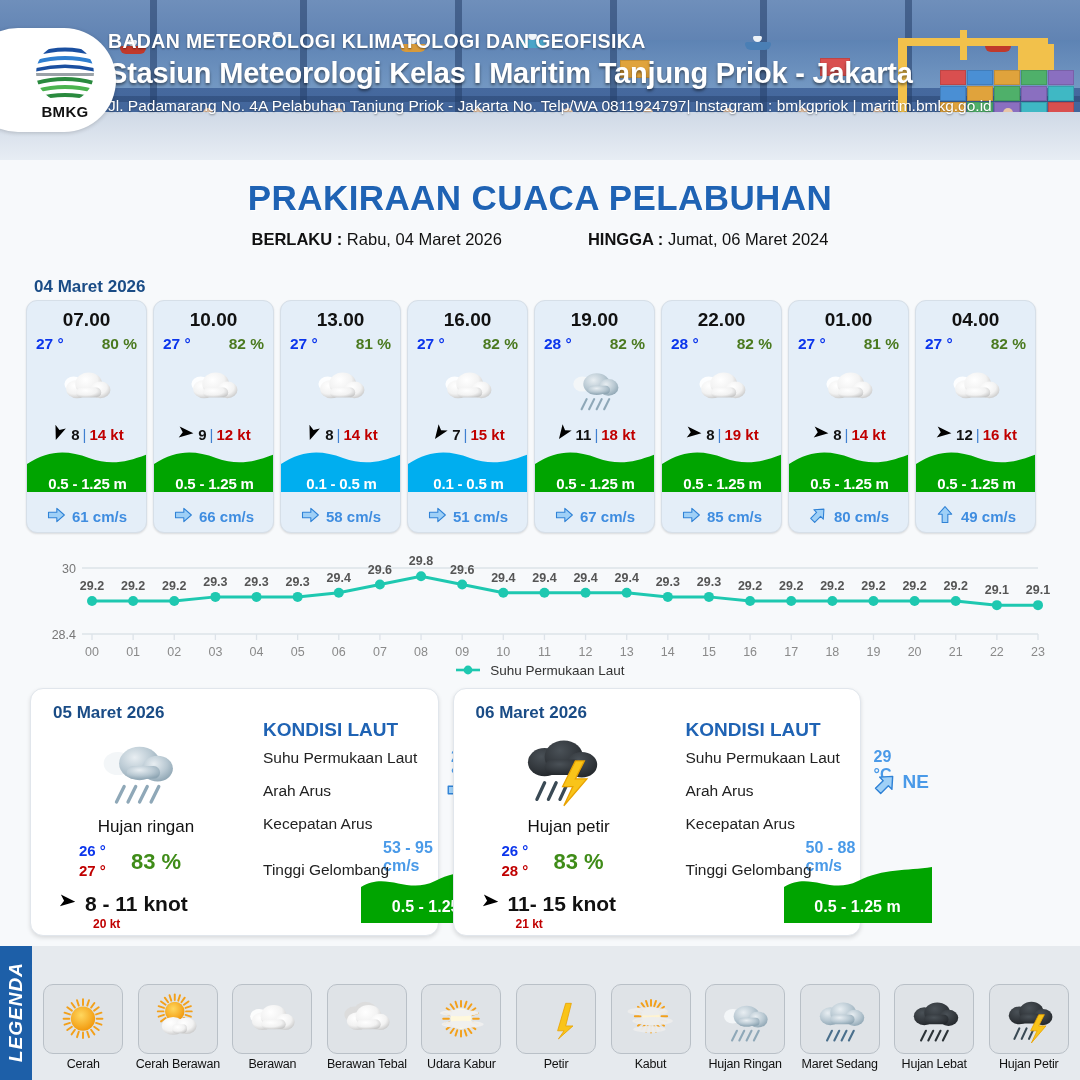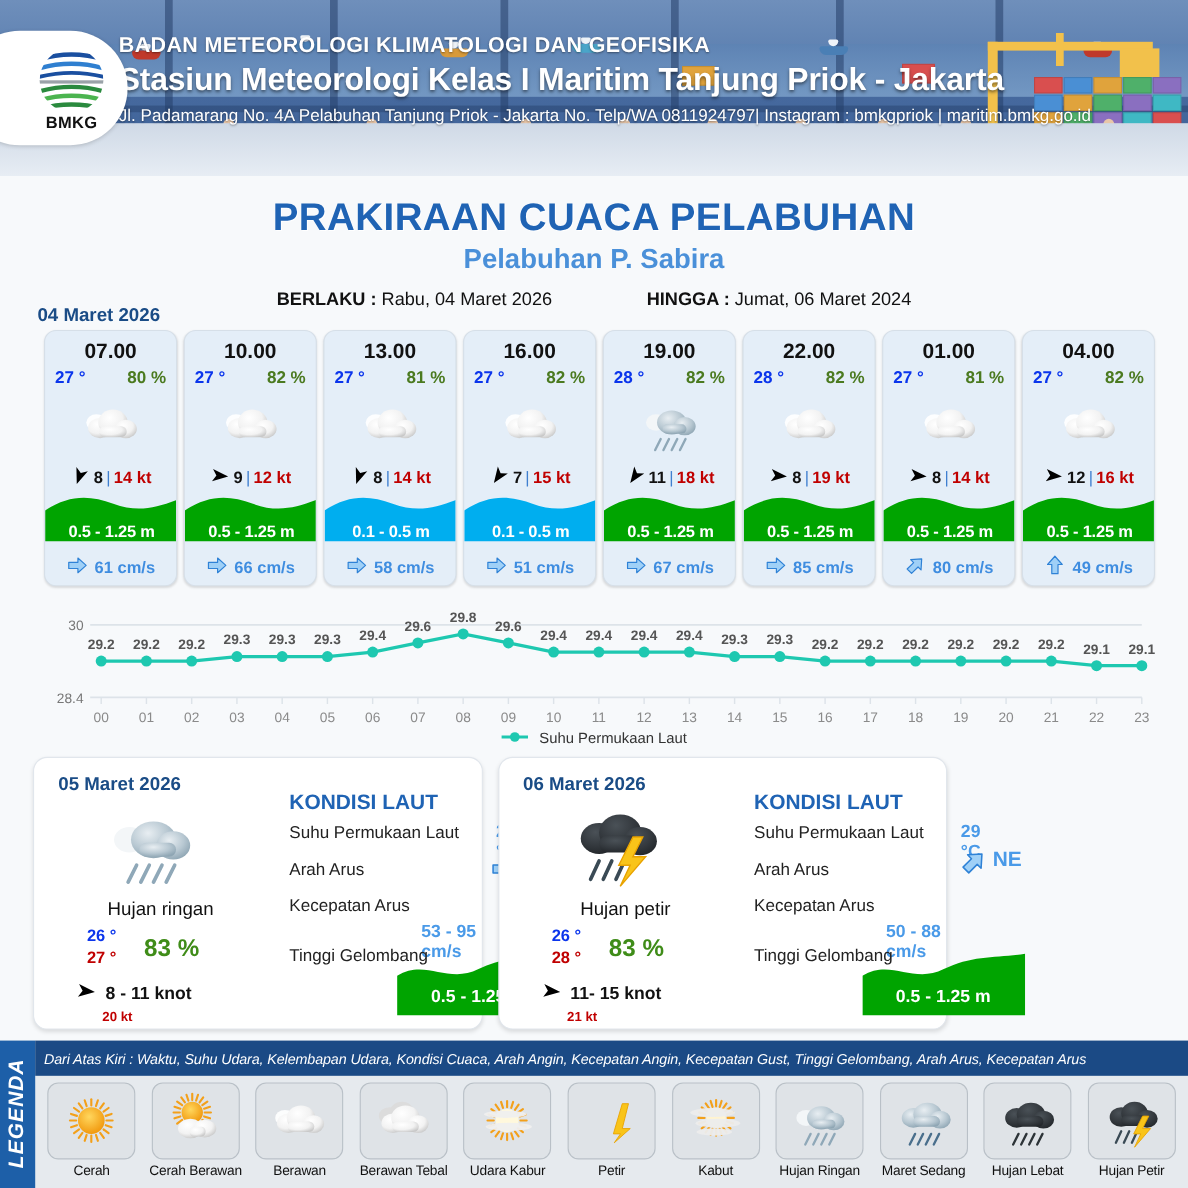--- a/index.html
+++ b/index.html
@@ -59,21 +59,21 @@
   .t-sub { font-size:25px; font-weight:bold; color:#4a90d9; margin-top:4px; }
   .t-dates { margin-top:12px; display:flex; justify-content:center; gap:86px;
       font-size:16.5px; color:#111; }
   .t-dates b { font-weight:bold; }
 
   
   .day-label { position:absolute; left:34px; top:277px; font-size:17px;
       font-weight:bold; color:#1a4c86; }
 
   
-  .cards { position:absolute; left:40px; top:300px; width:1020px;
+  .cards { position:absolute; left:26px; top:300px; width:1020px;
       display:flex; gap:6px; }
   .card { width:121px; background:#e4eef8; border:1px solid #d6dfe8;
       border-radius:11px; overflow:hidden; position:relative;
       box-shadow:0 1px 2px rgba(0,0,0,.12); }
   .c-time { text-align:center; font-size:19px; font-weight:bold; color:#111;
       padding-top:8px; }
   .c-row2 { display:flex; justify-content:space-between; padding:4px 9px 0 9px;
       font-size:15.5px; font-weight:bold; }
   .c-temp { color:#0b35ec; }
   .c-hum { color:#4b7a20; }
@@ -106,22 +106,22 @@
       color:#1a4c86; }
   .p-icon { position:absolute; left:60px; top:36px; }
   .p-cond { position:absolute; left:0; top:128px; width:230px; text-align:center;
       font-size:17px; color:#111; }
   .p-temps { position:absolute; left:48px; top:152px; font-size:15px; font-weight:bold;
       line-height:1.35; }
   .p-tmin { color:#0b35ec; }
   .p-tmax { color:#c00000; }
   .p-hum { position:absolute; left:100px; top:160px; font-size:22px; font-weight:bold;
       color:#3f8c18; }
-  .p-windrow { position:absolute; left:37px; top:202px; display:flex;
-      align-items:center; gap:8px; font-size:16px; font-weight:bold; color:#111; }
+  .p-windrow { position:absolute; left:26px; top:202px; display:flex;
+      align-items:center; gap:8px; font-size:21px; font-weight:bold; color:#111; }
   .p-gust { position:absolute; left:62px; top:228px; font-size:12px; font-weight:bold;
       color:#c00000; }
   .p-title { position:absolute; left:232px; top:30px; font-size:19px;
       font-weight:bold; color:#1f63b4; }
   .p-lbl { position:absolute; left:232px; font-size:15.5px; color:#222; }
   .p-val { position:absolute; font-size:16px; font-weight:bold; color:#4a9ae8; }
 
   
   .legenda { position:absolute; left:0; top:946px; width:1080px; height:134px;
       background:#e6eaee; }
@@ -263,21 +263,20 @@
 
     <div class="hdr-text">
       <div class="hdr-line1">BADAN METEOROLOGI KLIMATOLOGI DAN GEOFISIKA</div>
       <div class="hdr-line2">Stasiun Meteorologi Kelas I Maritim Tanjung Priok - Jakarta</div>
       <div class="hdr-line3">Jl. Padamarang No. 4A Pelabuhan Tanjung Priok - Jakarta No. Telp/WA 0811924797| Instagram : bmkgpriok | maritim.bmkg.go.id</div>
     </div>
   </div>
 
   <div class="titles">
     <div class="t-main">PRAKIRAAN CUACA PELABUHAN</div>
-    <div class="t-sub">Pelabuhan P. Sabira</div>
     <div class="t-dates">
       <div>
         <b>BERLAKU :</b>
         <span>Rabu, 04 Maret 2026</span>
       </div>
       <div>
         <b>HINGGA :</b>
         <span>Jumat, 06 Maret 2024</span>
       </div>
     </div>
@@ -1045,21 +1044,20 @@
       <div style="position:absolute; left:0; bottom:11px; width:148px; text-align:center;
                   color:#fff; font-weight:bold; font-size:16px">0.5 - 1.25 m</div>
     </div>
       </div>
     </div>
 
   <div class="legenda">
     <div class="leg-side">
       <span>LEGENDA</span>
     </div>
-    <div class="leg-note">Dari Atas Kiri : Waktu, Suhu Udara, Kelembapan Udara, Kondisi Cuaca, Arah Angin, Kecepatan Angin, Kecepatan Gust, Tinggi Gelombang, Arah Arus, Kecepatan Arus</div>
     <div class="leg-items" id="leg-items">
         <div class="leg-item">
           <div class="leg-chip">
             <svg width="58" height="53.36" viewBox="0 0 64 66">
               <defs>
     <radialGradient id="cwcerah58" cx="38%" cy="32%" r="72%">
       <stop offset="0%" stop-color="#ffffff"></stop>
                   <stop offset="62%" stop-color="#f2f2f2"></stop>
       <stop offset="100%" stop-color="#c9c9c9"></stop>
                 </radialGradient>

